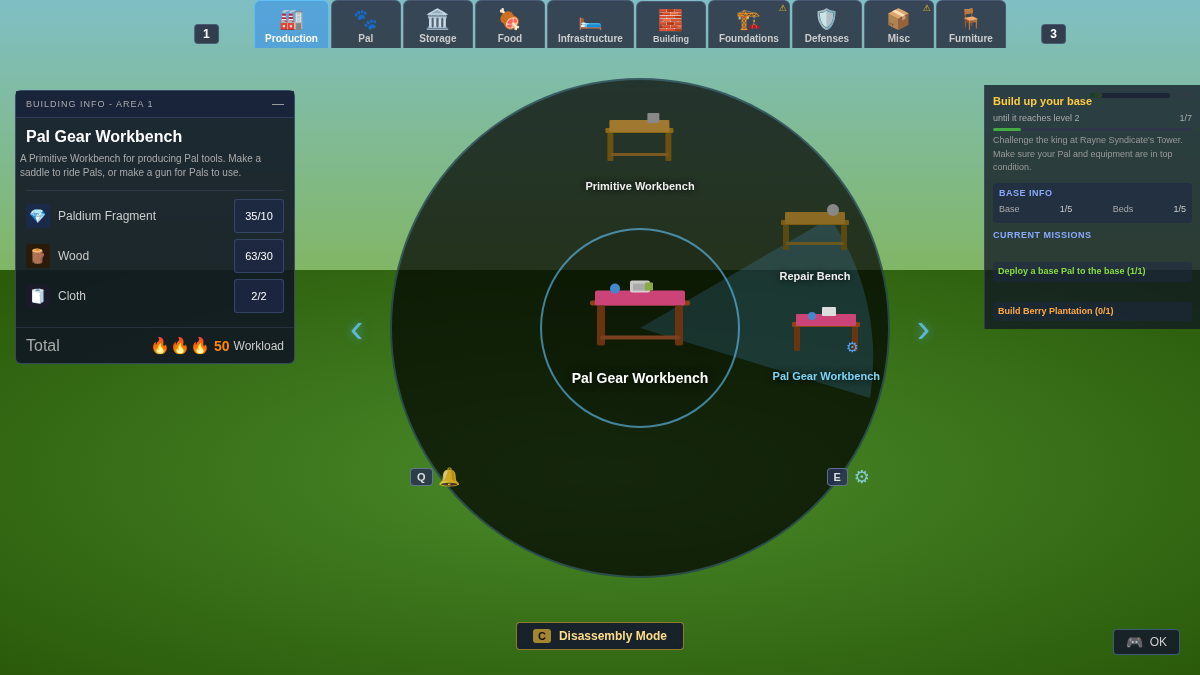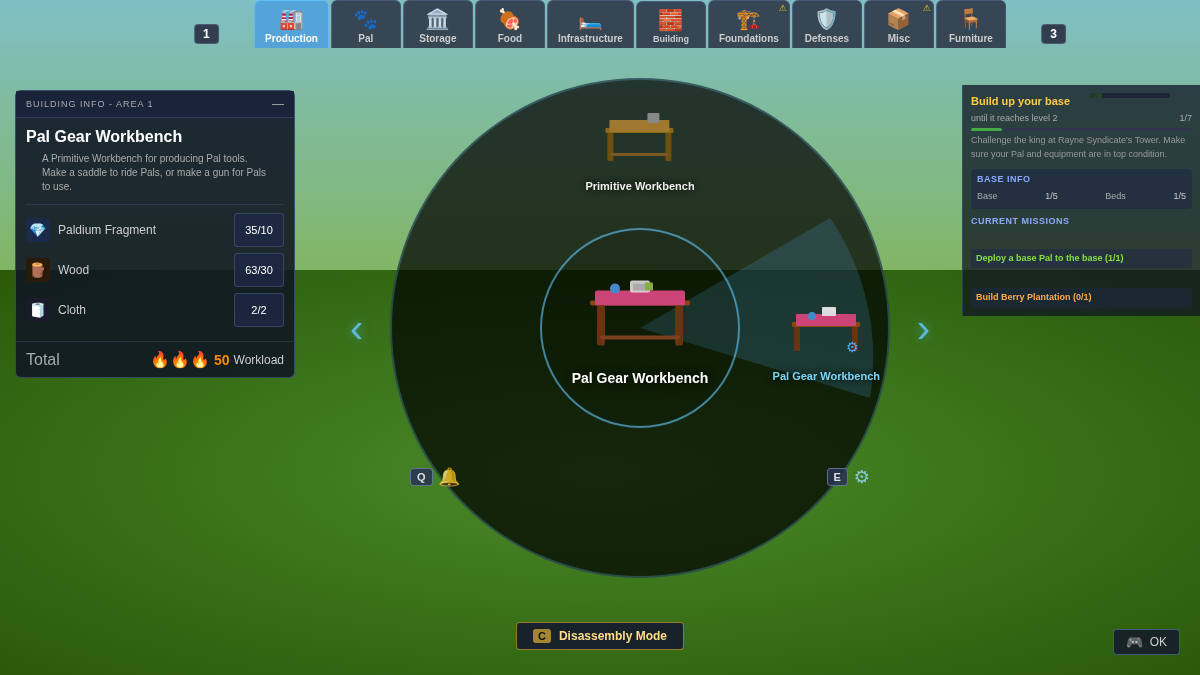--- a/index.html
+++ b/index.html
@@ -144,21 +144,21 @@
     }
     .panel-title {
       font-size: 16px;
       font-weight: 700;
       color: #fff;
       padding: 10px 10px 4px;
     }
     .panel-desc {
       font-size: 10px;
       color: #aaa;
-      padding: 2px 26px 10px;
+      padding: 2px 4px 10px;
       line-height: 1.4;
     }
     .panel-divider {
       height: 1px;
       background: rgba(80,100,140,0.3);
       margin: 0 10px;
     }
     .materials-section {
       padding: 8px 10px;
     }
@@ -390,21 +390,21 @@
       z-index: 100;
       color: #ccc;
       font-size: 12px;
     }
 
     
     .right-panel {
       position: absolute;
       right: 0;
       top: 85px;
-      width: 238px;
+      width: 216px;
       background: rgba(15, 20, 35, 0.75);
       border-left: 1px solid rgba(80,100,140,0.4);
       padding: 8px;
       z-index: 100;
       color: #ccc;
       font-size: 10px;
       line-height: 1.5;
     }
     .right-panel-quest {
       margin-bottom: 8px;
@@ -608,20 +608,33 @@
         <rect x="12" y="10" width="60" height="12" rx="1" fill="#a07830"></rect>
         <rect x="50" y="3" width="12" height="10" rx="1" fill="#888"></rect>
         <rect x="10" y="23" width="6" height="28" rx="1" fill="#6B5010"></rect>
         <rect x="68" y="23" width="6" height="28" rx="1" fill="#6B5010"></rect>
         <rect x="13" y="43" width="58" height="3" rx="1" fill="#7B5820"></rect>
       </svg>
     </div>
     <div class="radial-item-label">Primitive Workbench</div>
   </div>
 
+  <div class="radial-item" style="top:120px;right:30px;">
+    <div class="radial-item-img">
+      <svg width="85" height="65" viewBox="0 0 85 65">
+        <rect x="8" y="20" width="68" height="5" rx="1" fill="#7B5A14"></rect>
+        <rect x="12" y="12" width="60" height="12" rx="1" fill="#8B6A24"></rect>
+        <circle cx="60" cy="10" r="6" fill="#888"></circle>
+        <rect x="10" y="25" width="6" height="25" rx="1" fill="#5B4A10"></rect>
+        <rect x="68" y="25" width="6" height="25" rx="1" fill="#5B4A10"></rect>
+        <rect x="13" y="42" width="58" height="3" rx="1" fill="#6B5820"></rect>
+      </svg>
+    </div>
+    <div class="radial-item-label">Repair Bench</div>
+  </div>
 
   <div class="radial-item active-item" style="top:220px;right:10px;">
     <div class="radial-item-img">
       <svg width="85" height="65" viewBox="0 0 85 65">
         <rect x="8" y="22" width="68" height="5" rx="1" fill="#8B4513"></rect>
         <rect x="12" y="14" width="60" height="12" rx="1" fill="#cc4477"></rect>
         <rect x="38" y="7" width="14" height="9" rx="1" fill="#ddd"></rect>
         <circle cx="28" cy="16" r="4" fill="#4488cc"></circle>
         <rect x="10" y="27" width="6" height="24" rx="1" fill="#6B3410"></rect>
         <rect x="68" y="27" width="6" height="24" rx="1" fill="#6B3410"></rect>

